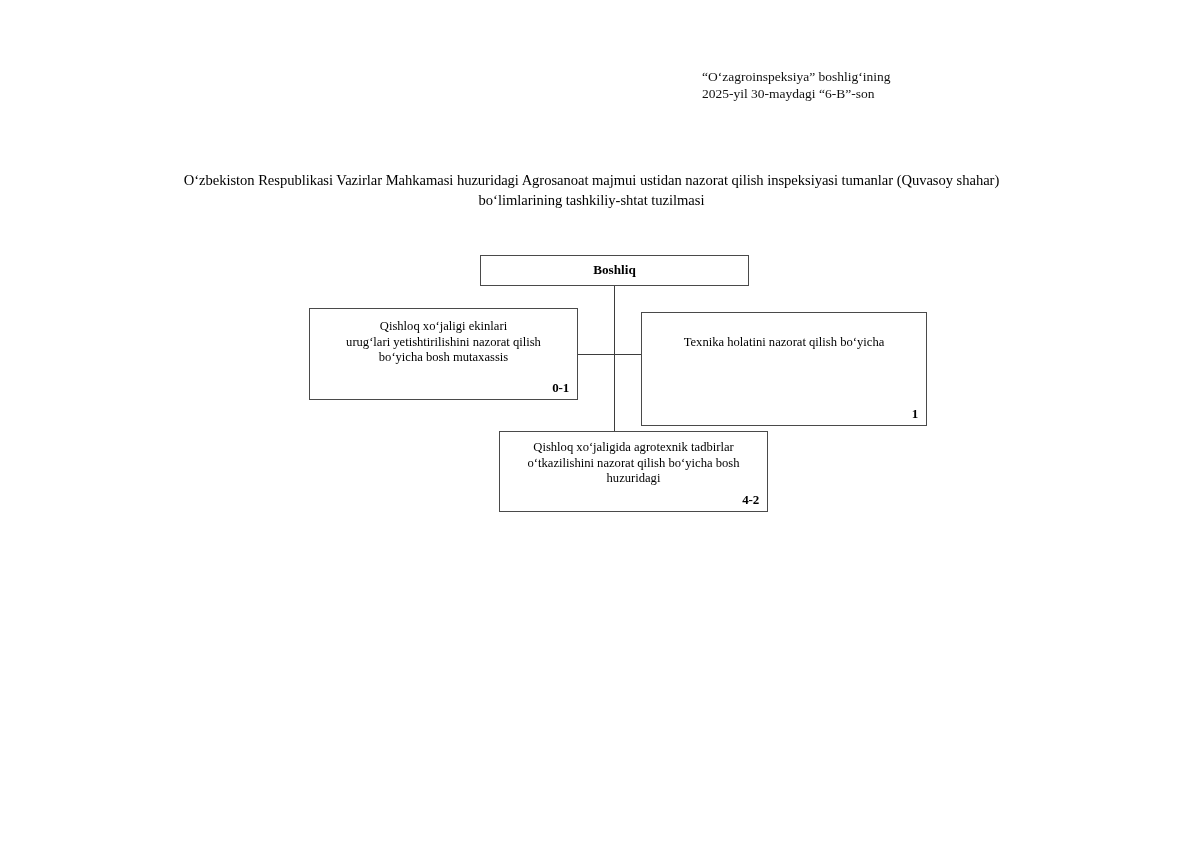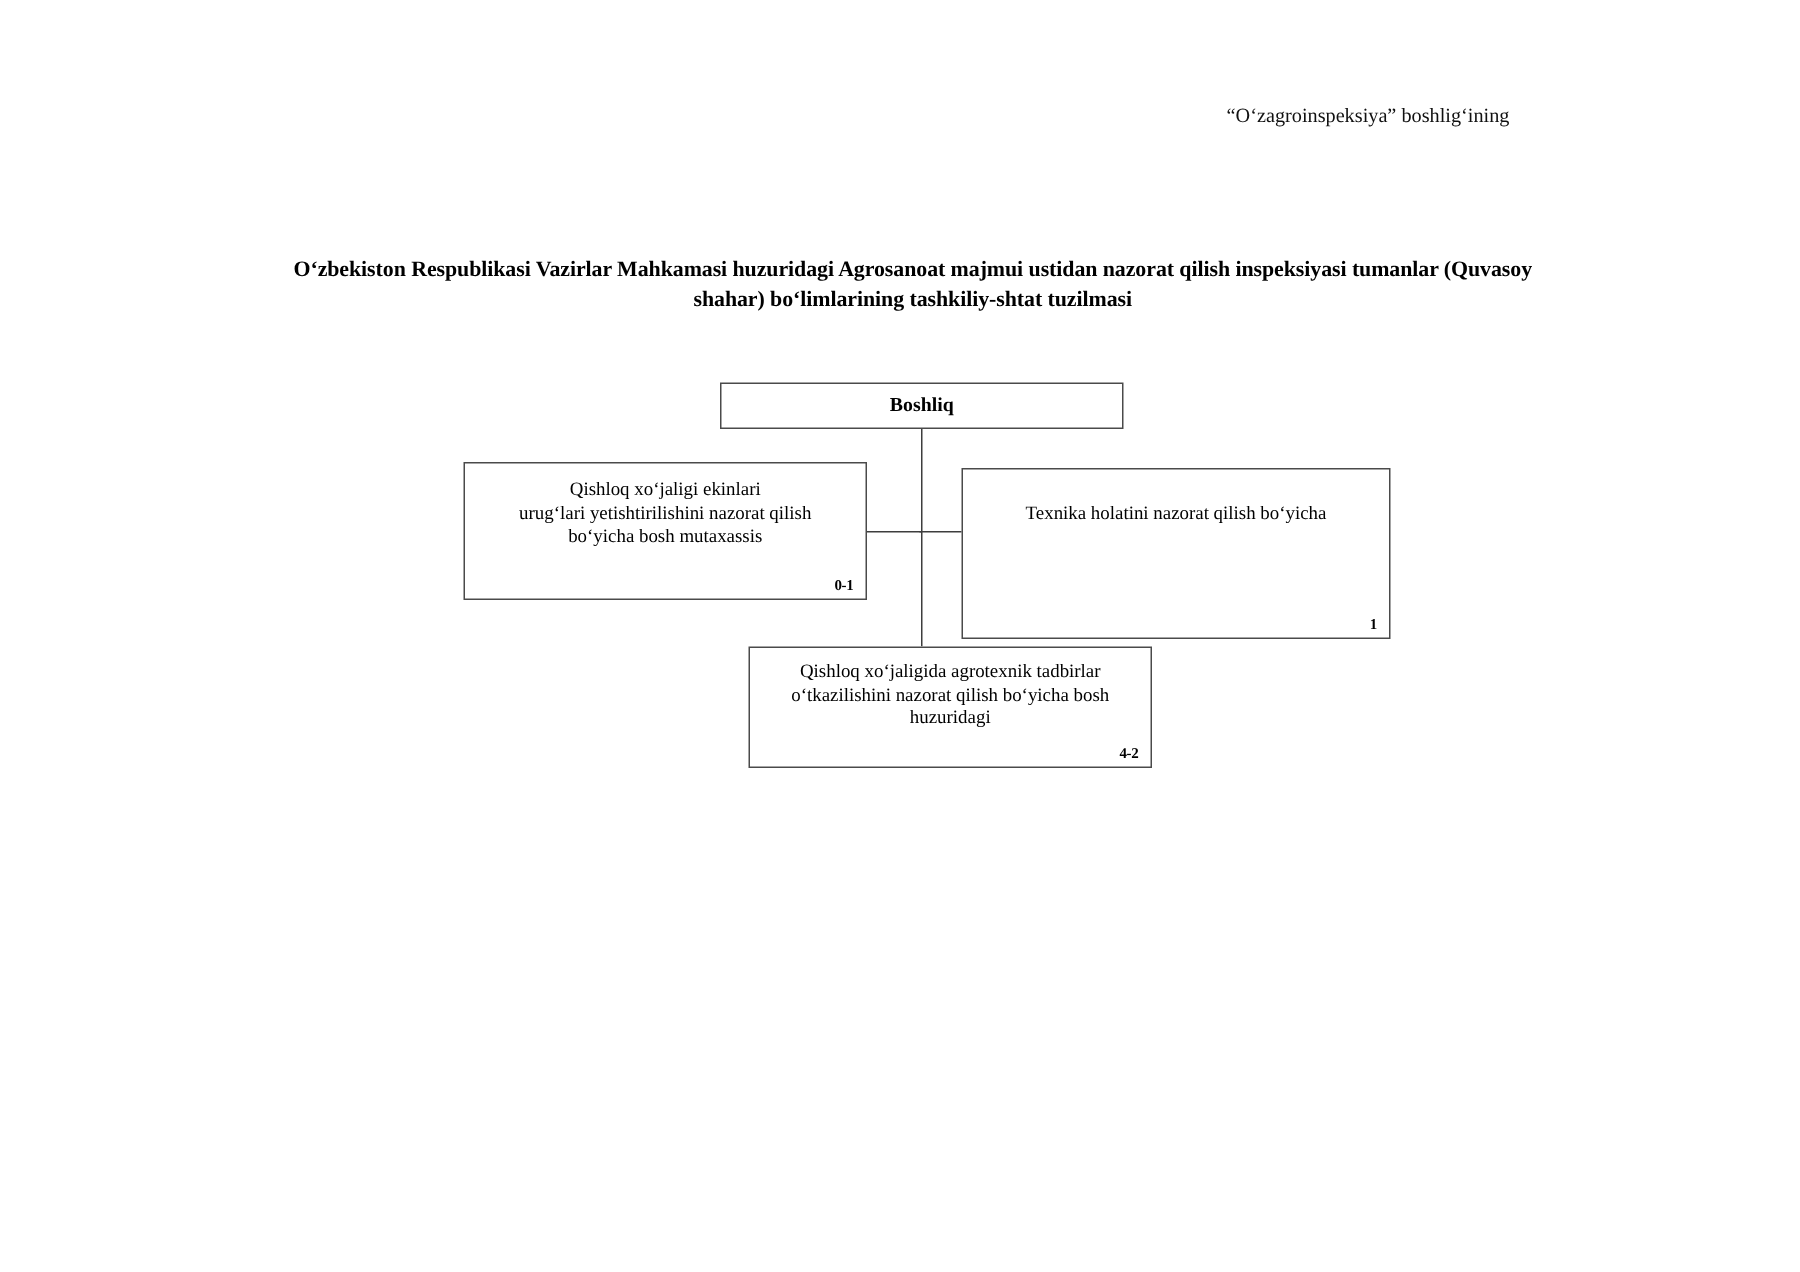--- a/index.html
+++ b/index.html
@@ -15,37 +15,37 @@
     color: #000000;
     overflow: hidden;
   }
 
   
   .header-note {
     position: absolute;
     top: 68px;
     right: 78px;
     width: 420px;
-    text-align: center;
+    text-align: left;
     font-size: 13.5px;
     line-height: 17px;
     color: #111111;
     font-family: Liberation Serif, serif;
   }
   .header-note div { white-space: nowrap; }
 
   
   .doc-title {
     position: absolute;
     top: 170px;
-    left: 181px;
+    left: 164px;
     width: 855px;
     text-align: center;
     font-size: 14.6px;
-    font-weight: bold;
+    font-weight: normal;
     line-height: 20px;
     letter-spacing: -0.05px;
   }
 
   
   .chart {
     position: absolute;
     left: 0;
     top: 0;
     width: 1200px;
@@ -64,21 +64,21 @@
     left: 6px;
     right: 6px;
     text-align: center;
     font-size: 12.6px;
     line-height: 15.6px;
   }
   .node .node-count {
     position: absolute;
     right: 8px;
     bottom: 3px;
-    font-size: 10px;
+    font-size: 13px;
     font-weight: bold;
     letter-spacing: -0.2px;
   }
 
   
   #node-root {
     left: 480px;
     top: 255px;
     width: 269px;
     height: 31px;
@@ -146,20 +146,21 @@
     left: 613px;
     top: 354px;
     width: 29px;
   }
 </style>
 </head>
 <body>
 
 <div class="header-note">
   <div>“O‘zagroinspeksiya” boshlig‘ining</div>
+  <div>2025-yil 30-maydagi “6-B”-son</div>
 </div>
 
 <div class="doc-title">
   <span>O‘zbekiston Respublikasi Vazirlar Mahkamasi huzuridagi Agrosanoat majmui ustidan nazorat qilish inspeksiyasi</span>
   <span>tumanlar (Quvasoy shahar) bo‘limlarining tashkiliy-shtat tuzilmasi</span>
 </div>
 
 <div class="chart">
 
   <div class="conn conn-v" id="conn-trunk"></div>

